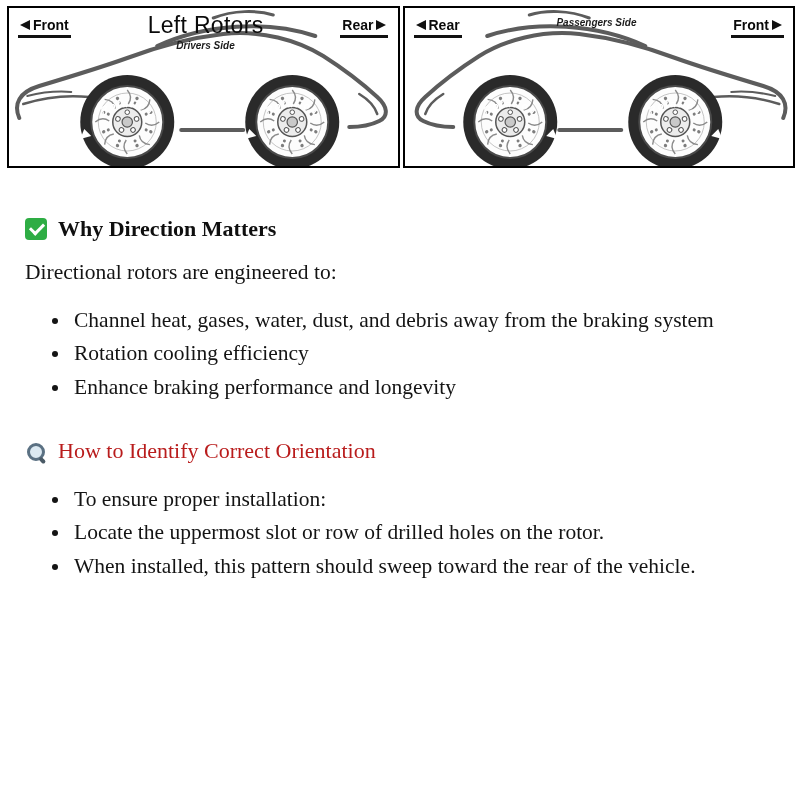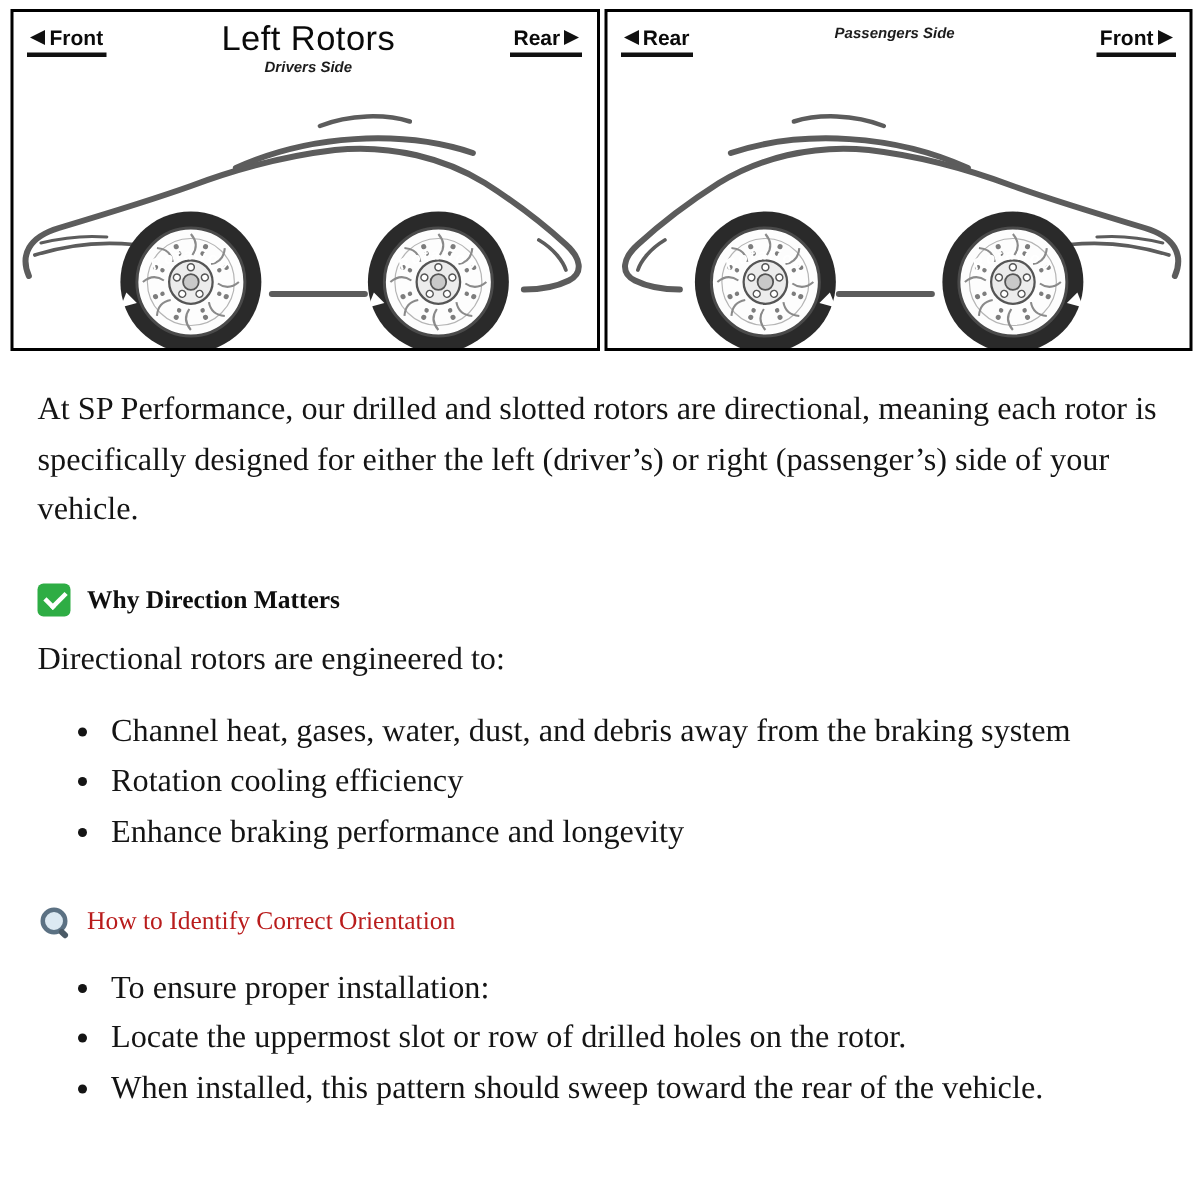--- a/index.html
+++ b/index.html
@@ -13,21 +13,21 @@
   
   .diagram {
     display:flex;
     gap:3px;
     margin:6px 5px 0 7px;
   }
   .panel {
     flex:1;
     border:2px solid #000;
     position:relative;
-    height:228px;
+    height:162px;
     overflow:hidden;
     background:#fff;
   }
   .panel-header {
     display:flex;
     justify-content:space-between;
     align-items:flex-start;
     padding:5px 9px 0 9px;
     position:relative;
     z-index:2;
@@ -87,21 +87,21 @@
   .article {
     padding:14px 25px 30px 25px;
     font-size:21.5px;
     line-height:1.56;
   }
   .intro { margin:8px 0 0 0; }
   .section-heading {
     display:flex;
     align-items:center;
     gap:11px;
-    font-size:17px;
+    font-size:22px;
     font-weight:bold;
     margin:30px 0 0 0;
     color:#0f0f0f;
   }
   .section-heading.light { font-weight:normal; color:#b91c1c; }
   .lead { margin:10px 0 0 0; }
   ul.bullets {
     margin:14px 0 0 0;
     padding-left:46px;
   }
@@ -274,21 +274,20 @@
         <use href="#rotor-shape"></use>
         <text class="rot-text"><textPath href="#rot-arc" startOffset="50%" text-anchor="middle">Rotation</textPath></text>
         <path d="M 47 17 l -4 -10 l -7 7 z" fill="#fff"></path>
       </g>
     </svg>
   </div>
 </div>
 
 <div class="article">
 
-  <p class="intro">At SP Performance, our drilled and slotted rotors are directional, meaning each rotor is specifically designed for either the left (driver’s) or right (passenger’s) side of your vehicle.</p>
 
   <h2 class="section-heading">
     <span class="check-icon"></span>
     <span>Why Direction Matters</span>
   </h2>
 
   <p class="lead">Directional rotors are engineered to:</p>
 
   <ul class="bullets">
     <li>Channel heat, gases, water, dust, and debris away from the braking system</li>

